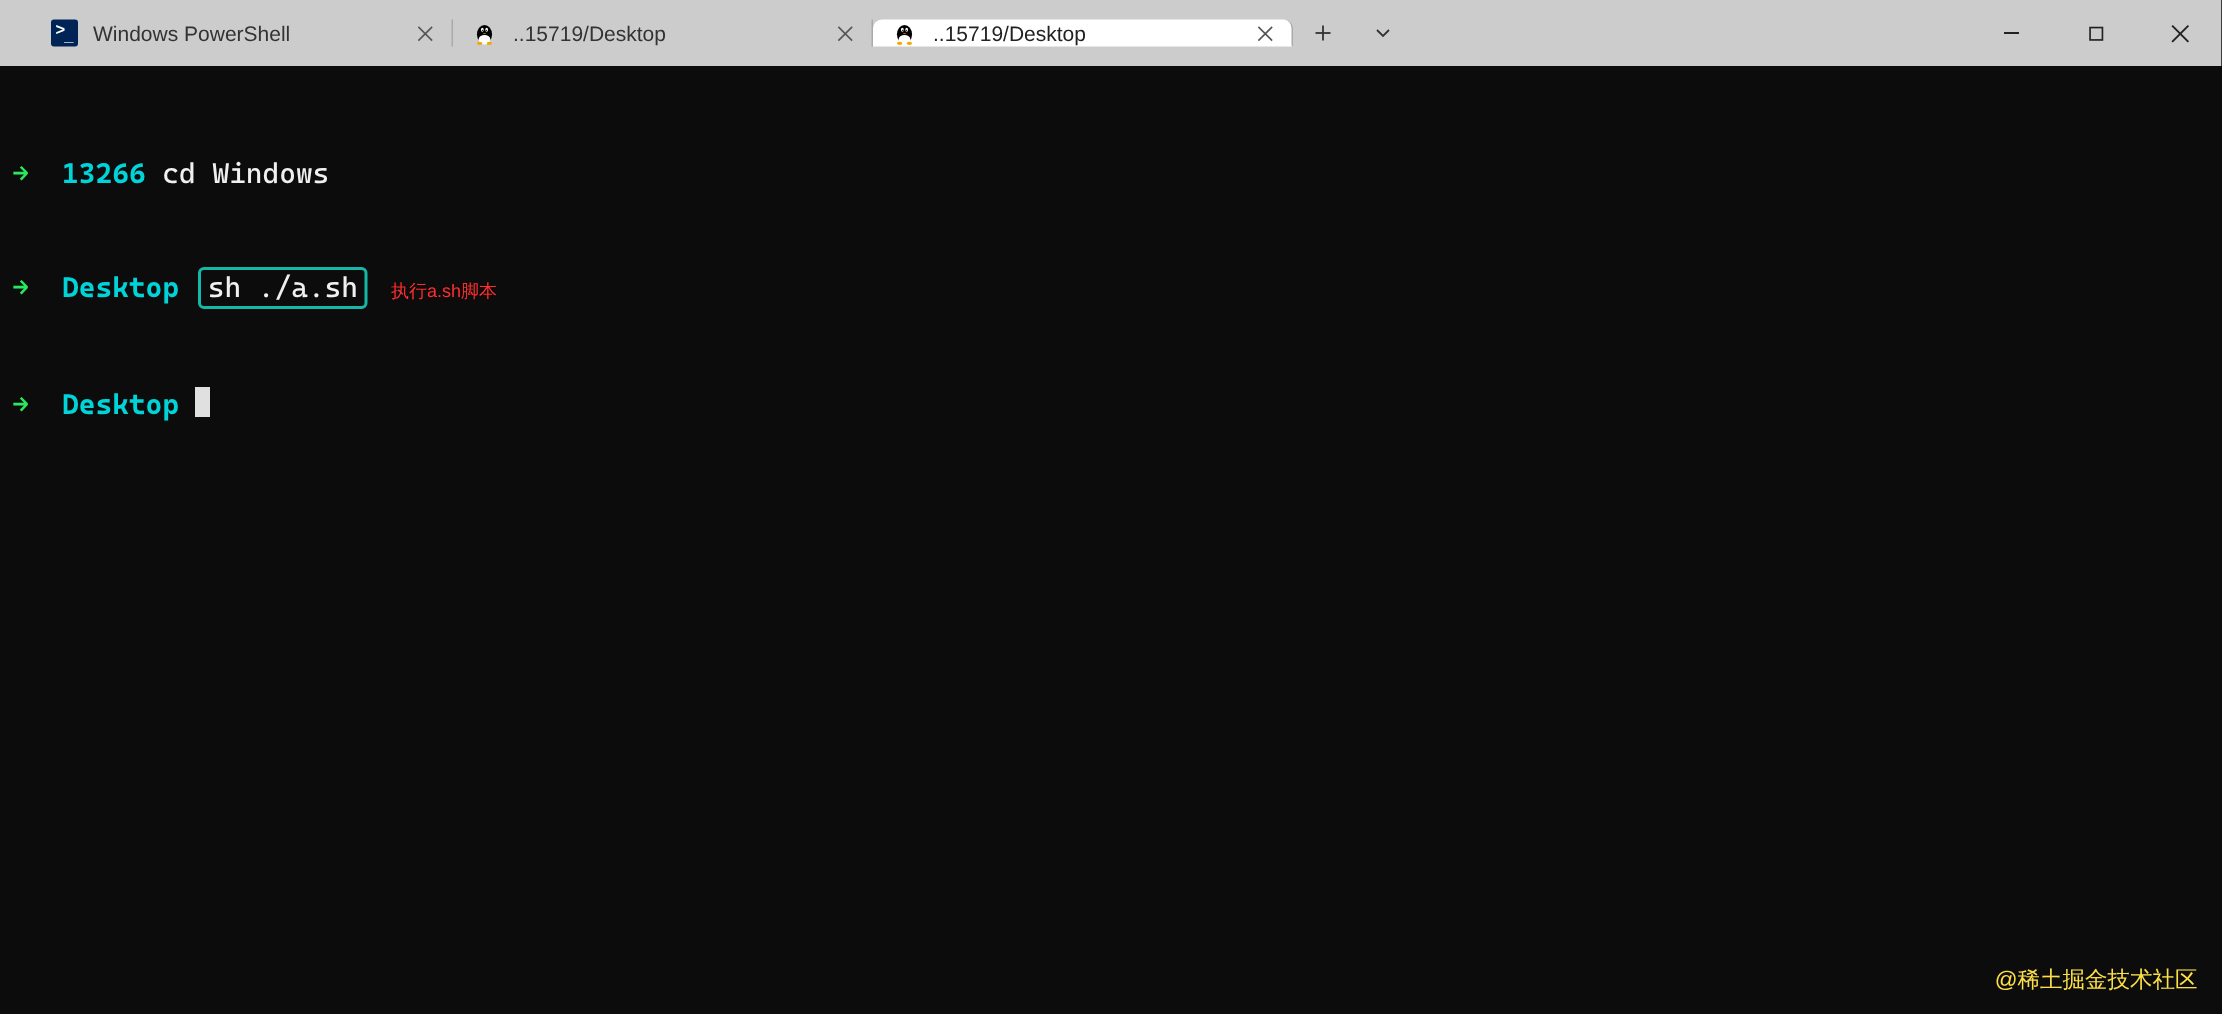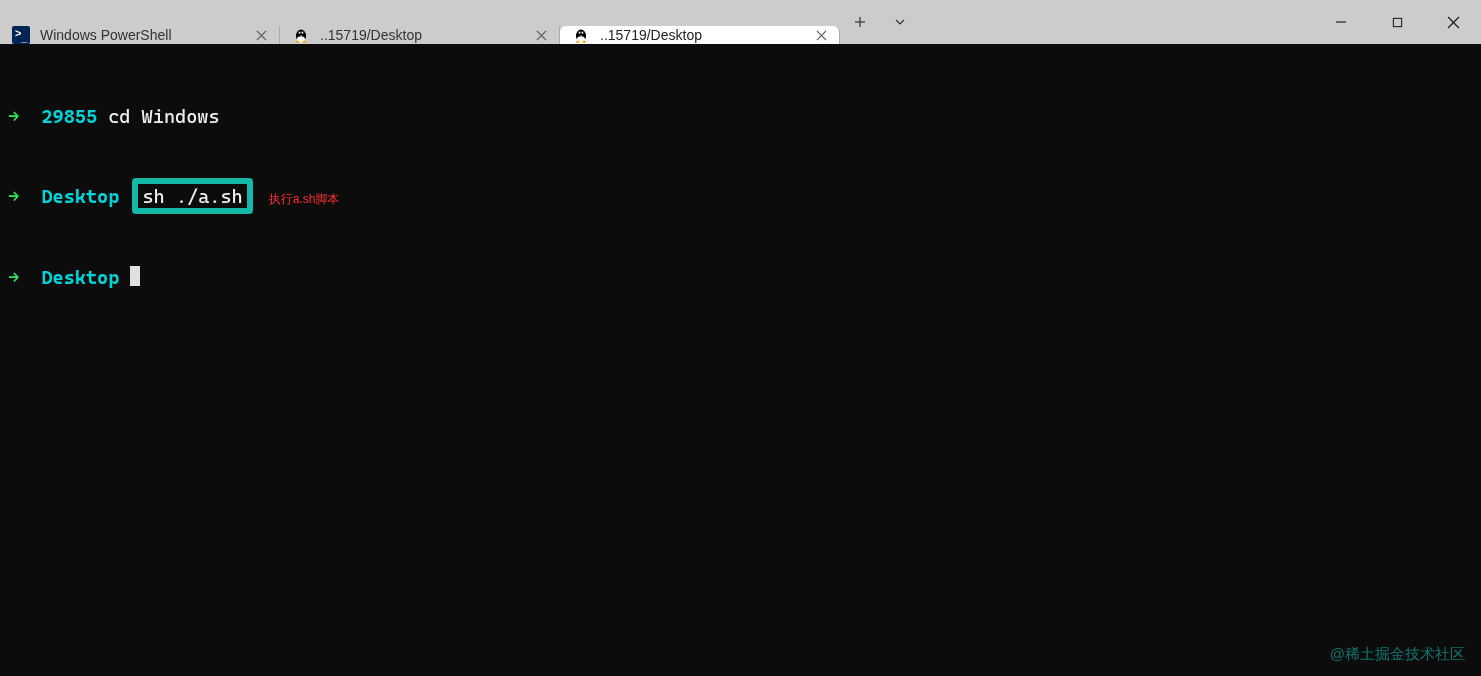--- a/index.html
+++ b/index.html
@@ -17,21 +17,22 @@
     }
     
     .titlebar {
       height: 44px;
       background: #cccccc;
       display: flex;
       align-items: stretch;
     }
     .tabs {
       display: flex;
-      align-items: flex-end;
+      align-items: center;
+      padding-left: 22px;
     }
     .tab {
       display: flex;
       align-items: center;
       padding: 0 10px 0 12px;
       min-width: 280px;
       font-size: 14px;
       color: #333;
       cursor: pointer;
       position: relative;
@@ -118,21 +119,21 @@
       margin-right: 0;
     }
     .cwd {
       color: #00d4d8;
       font-weight: bold;
     }
     .cmd {
       color: #f0f0f0;
     }
     .cmd-highlight {
-      border: 6px solid #14b8a6;
+      border: 2px solid #14b8a6;
       border-radius: 4px;
       padding: 0 4px;
       margin: 0 2px;
     }
     .annotation {
       color: #ff2d2d;
       font-family: "Microsoft YaHei", "Segoe UI", sans-serif;
       font-size: 12px;
       margin-left: 14px;
     }
@@ -142,21 +143,21 @@
       height: 20px;
       background: #e0e0e0;
       vertical-align: text-bottom;
       position: relative;
       top: 2px;
     }
     .watermark {
       position: absolute;
       right: 16px;
       bottom: 10px;
-      color: #0f766e;
+      color: #fde047;
       font-size: 15px;
       font-family: "Microsoft YaHei", "Segoe UI", sans-serif;
     }
     
     .ps-icon {
       width: 18px;
       height: 18px;
       background: #012456;
       border-radius: 2px;
       display:flex;align-items:center;justify-content:center;
@@ -271,21 +272,21 @@
       <svg width="13" height="13" viewBox="0 0 12 12">
           <line x1="1" y1="1" x2="11" y2="11" stroke="#222" stroke-width="1.2"></line>
           <line x1="11" y1="1" x2="1" y2="11" stroke="#222" stroke-width="1.2"></line>
         </svg>
     </div>
   </div>
 </div>
 
 <div class="terminal">
   <div class="term-line">
-    <span class="arrow">→</span><span>&nbsp;&nbsp;</span><span class="cwd">29855</span><span>&nbsp;</span><span class="cmd">cd Windows</span>
+    <span class="arrow">→</span><span>&nbsp;&nbsp;</span><span class="cwd">13266</span><span>&nbsp;</span><span class="cmd">cd Windows</span>
   </div>
   <div class="term-line">
     <span class="arrow">→</span><span>&nbsp;&nbsp;</span><span class="cwd">Desktop</span><span>&nbsp;</span><span class="cmd cmd-highlight">sh ./a.sh</span><span class="annotation">执行a.sh脚本</span>
   </div>
   <div class="term-line">
     <span class="arrow">→</span><span>&nbsp;&nbsp;</span><span class="cwd">Desktop</span><span>&nbsp;</span><span class="cursor"></span>
   </div>
   <div class="watermark">@稀土掘金技术社区</div>
 </div>
 

